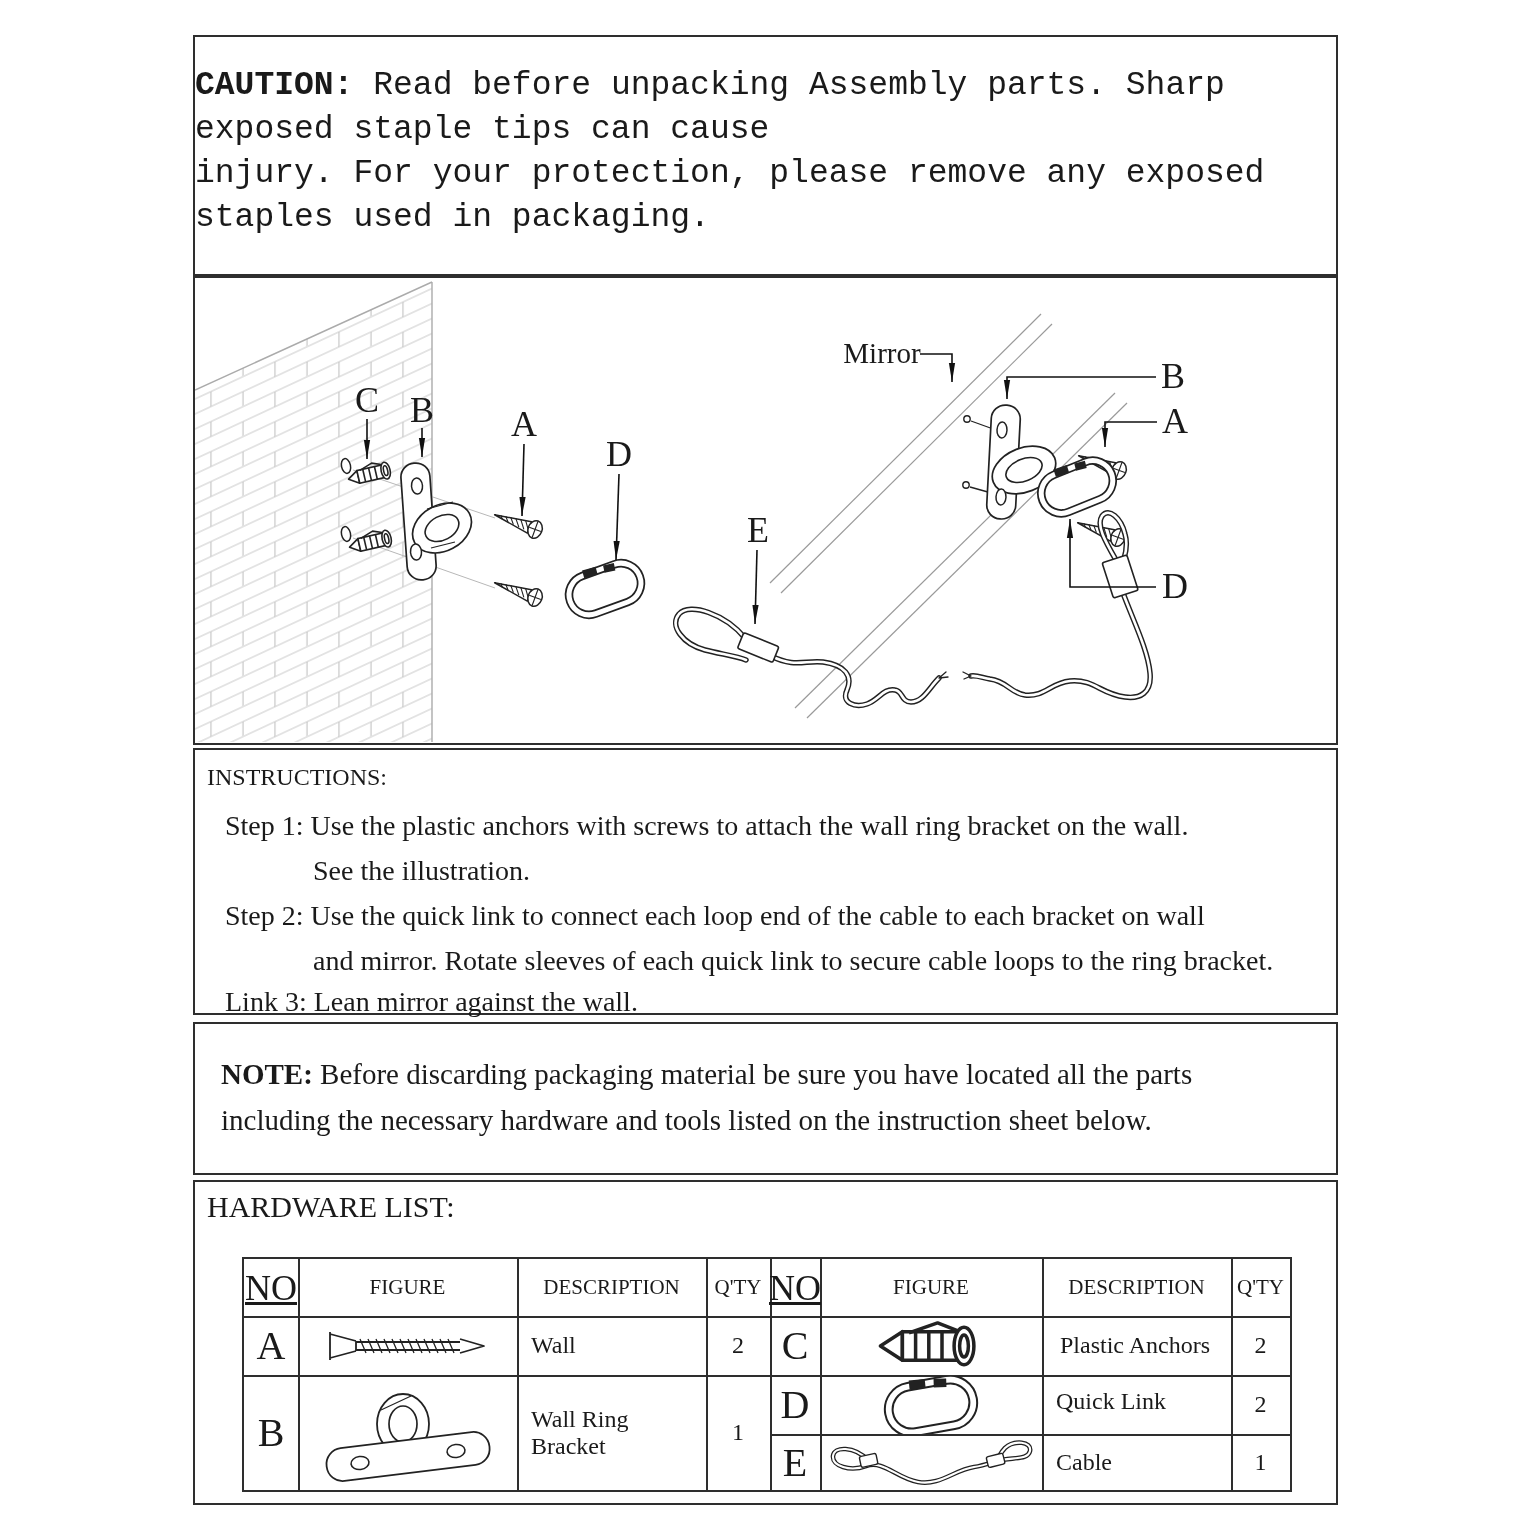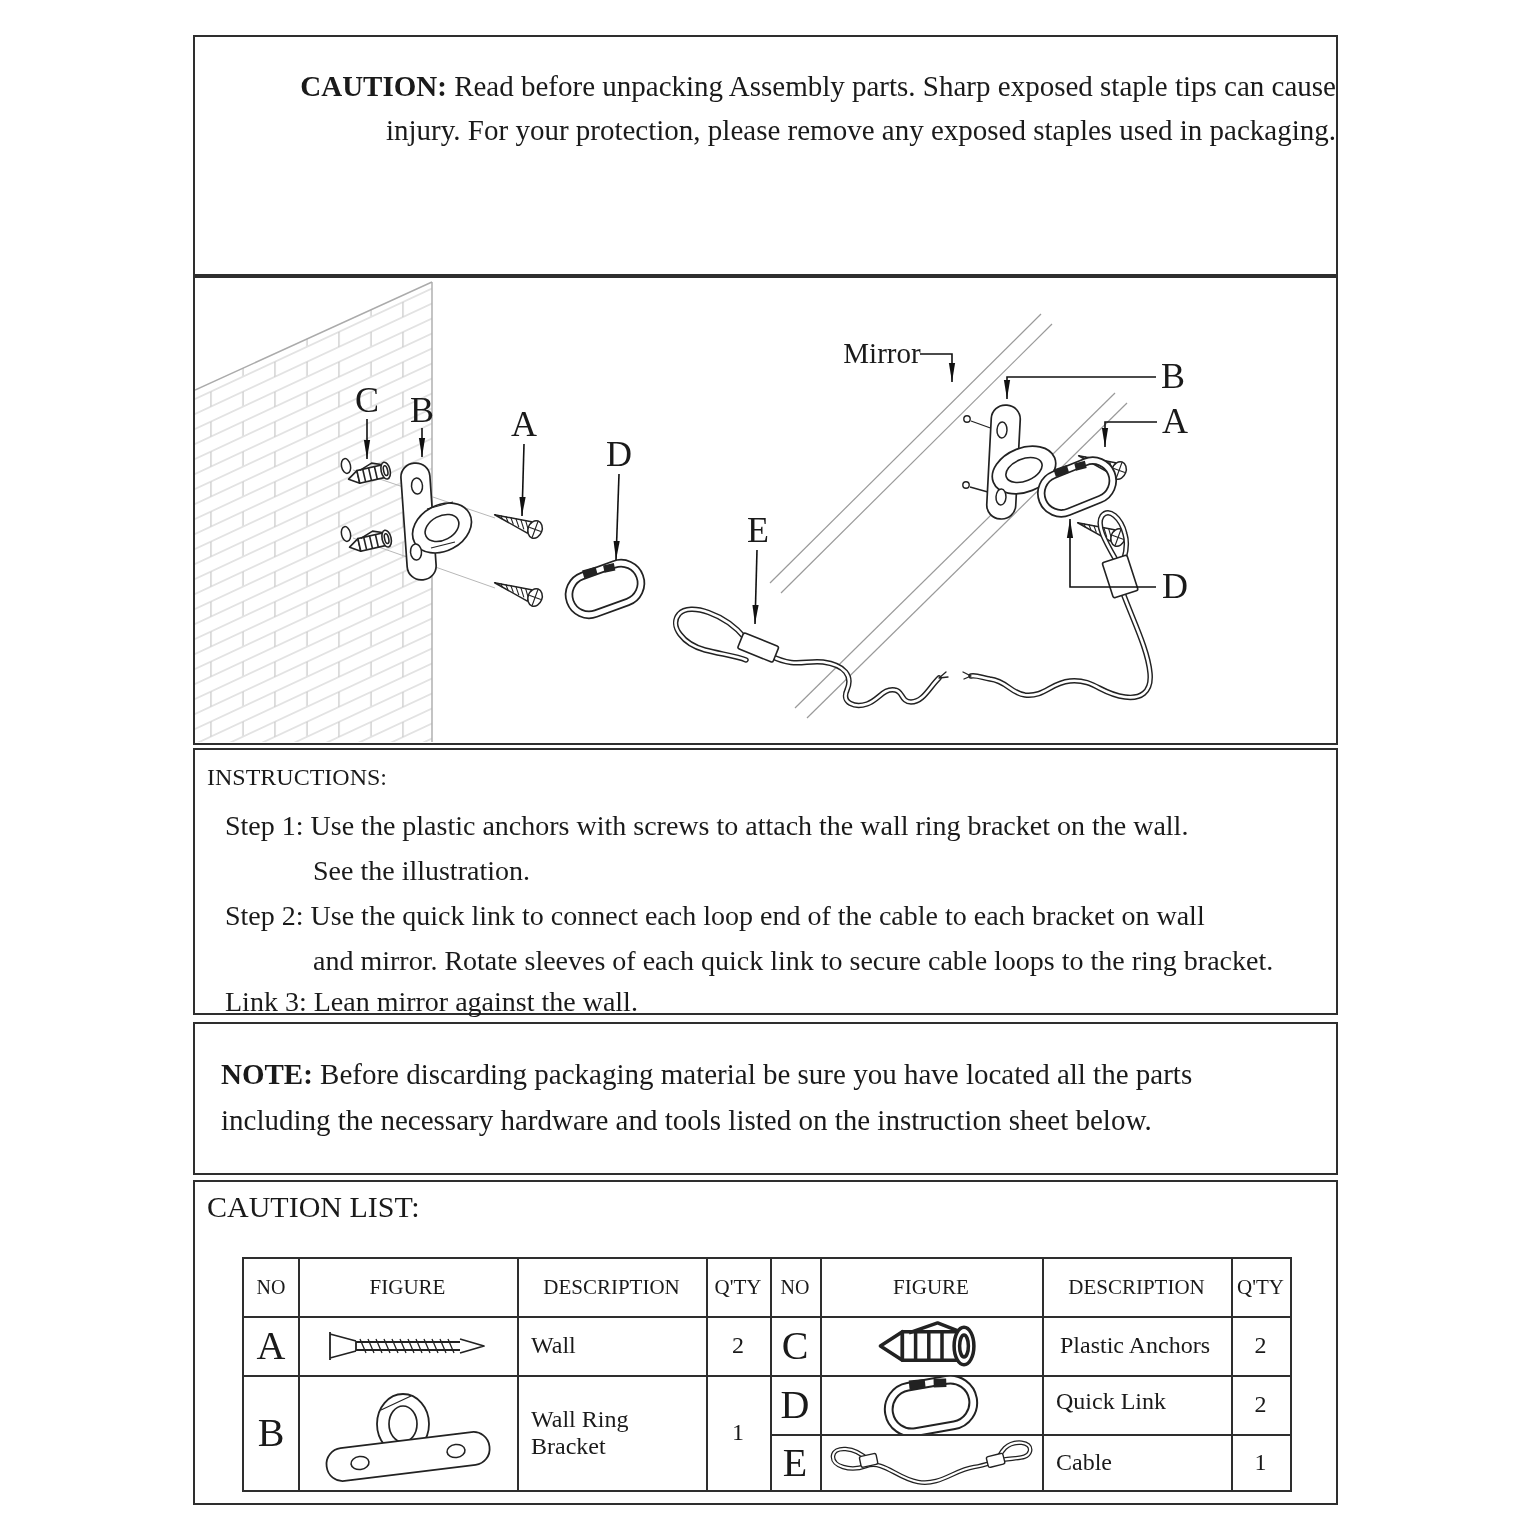--- a/index.html
+++ b/index.html
@@ -5,34 +5,34 @@
   html,body{margin:0;padding:0;background:#fff;}
   body{width:1536px;height:1536px;position:relative;font-family:"Liberation Serif","DejaVu Serif",serif;color:#1a1a1a;}
   .box{position:absolute;left:193px;width:1145px;border:2px solid #2e2e2e;background:#fff;box-sizing:border-box;}
   #box-title{top:35px;height:241px;}
   #box-diagram{top:276px;height:469px;}
   #box-instructions{top:748px;height:267px;}
   #box-note{top:1022px;height:153px;}
   #box-hardware{top:1180px;height:325px;}
   .doc-title{text-align:center;font-size:40px;font-weight:bold;margin-top:14px;line-height:46px;}
   .doc-subtitle{text-align:center;font-size:31px;line-height:36px;}
-  .caution{margin-top:27px;text-align:right;font-size:29px;line-height:44px;}
+  .caution{margin-top:27px;text-align:left;font-size:33px;line-height:44px;font-family:Liberation Mono, monospace;}
   .caution b{font-weight:bold;}
   .abs{position:absolute;}
   .ins-heading{left:12px;top:14px;font-size:24px;}
   .step-line{font-size:28px;white-space:nowrap;}
   .note-line{font-size:29px;white-space:nowrap;text-align:center;}
   .hw-heading{left:12px;top:8px;font-size:30px;}
   #hw-table{position:absolute;left:47px;top:75px;width:1050px;height:235px;border:2px solid #2e2e2e;box-sizing:border-box;}
   .vline{position:absolute;top:0;width:2px;height:231px;background:#2e2e2e;}
   .hline{position:absolute;height:2px;background:#2e2e2e;}
   .cell{position:absolute;display:flex;align-items:center;justify-content:center;box-sizing:border-box;}
   .cell.left{justify-content:flex-start;padding-left:14px;}
   .hdr{font-size:21px;}
-  .hdr-no{font-size:20px;}
+  .hdr-no{font-size:36px;text-decoration:underline;}
   .letter{font-size:40px;}
   .desc{font-size:24px;}
   .qty{font-size:24px;}
   svg text{font-family:"Liberation Serif","DejaVu Serif",serif;fill:#1a1a1a;}
 </style>
 </head>
 <body>
 
 <div class="box" id="box-title">
   <div class="caution">
@@ -189,21 +189,21 @@
   <div class="abs step-line" style="left:118px;top:195px;">and mirror. Rotate sleeves of each quick link to secure cable loops to the ring bracket.</div>
   <div class="abs step-line" style="left:30px;top:236px;"><span>Link 3:</span> <span>Lean mirror against the wall.</span></div>
 </div>
 
 <div class="box" id="box-note">
   <div class="abs note-line" style="left:26px;top:34px;"><b>NOTE:</b> <span>Before discarding packaging material be sure you have located all the parts</span></div>
   <div class="abs note-line" style="left:26px;top:80px;">including the necessary hardware and tools listed on the instruction sheet below.</div>
 </div>
 
 <div class="box" id="box-hardware">
-  <div class="abs hw-heading">CAUTION LIST:</div>
+  <div class="abs hw-heading">HARDWARE LIST:</div>
 
   <div id="hw-table">
 
     <div class="vline" style="left:54px;"></div>
     <div class="vline" style="left:273px;"></div>
     <div class="vline" style="left:462px;"></div>
     <div class="vline" style="left:526px;"></div>
     <div class="vline" style="left:576px;"></div>
     <div class="vline" style="left:798px;"></div>
     <div class="vline" style="left:987px;"></div>

